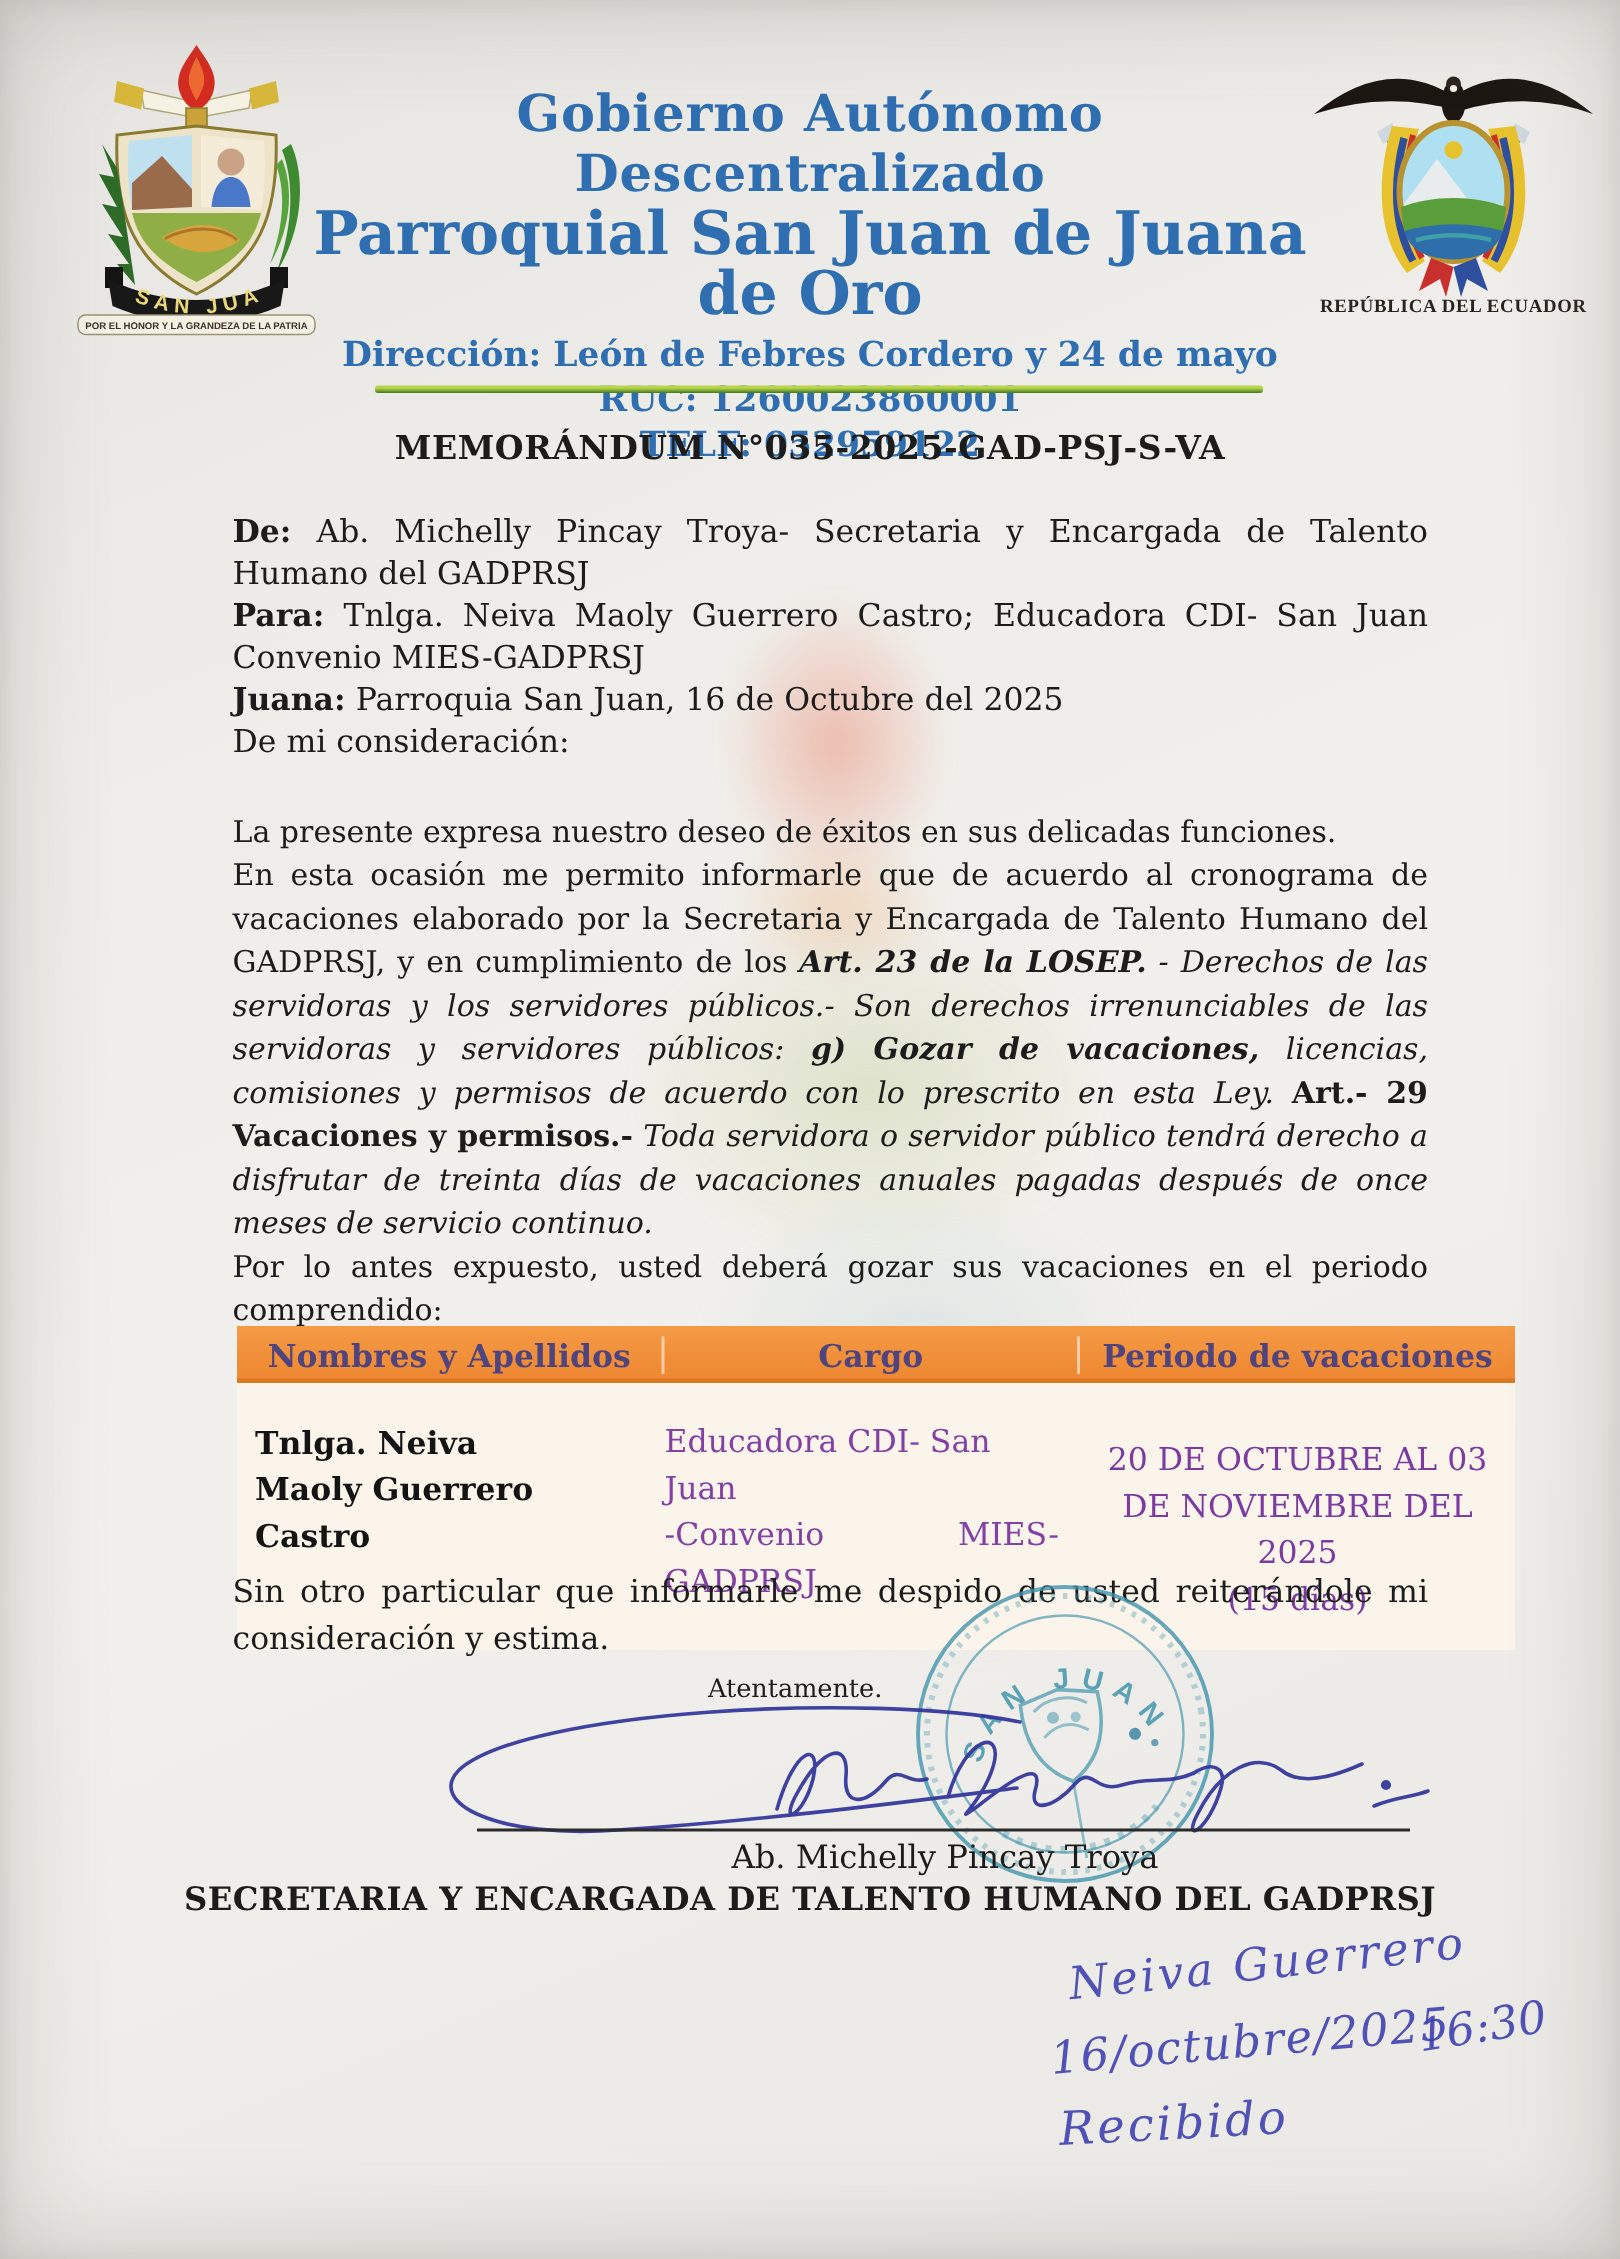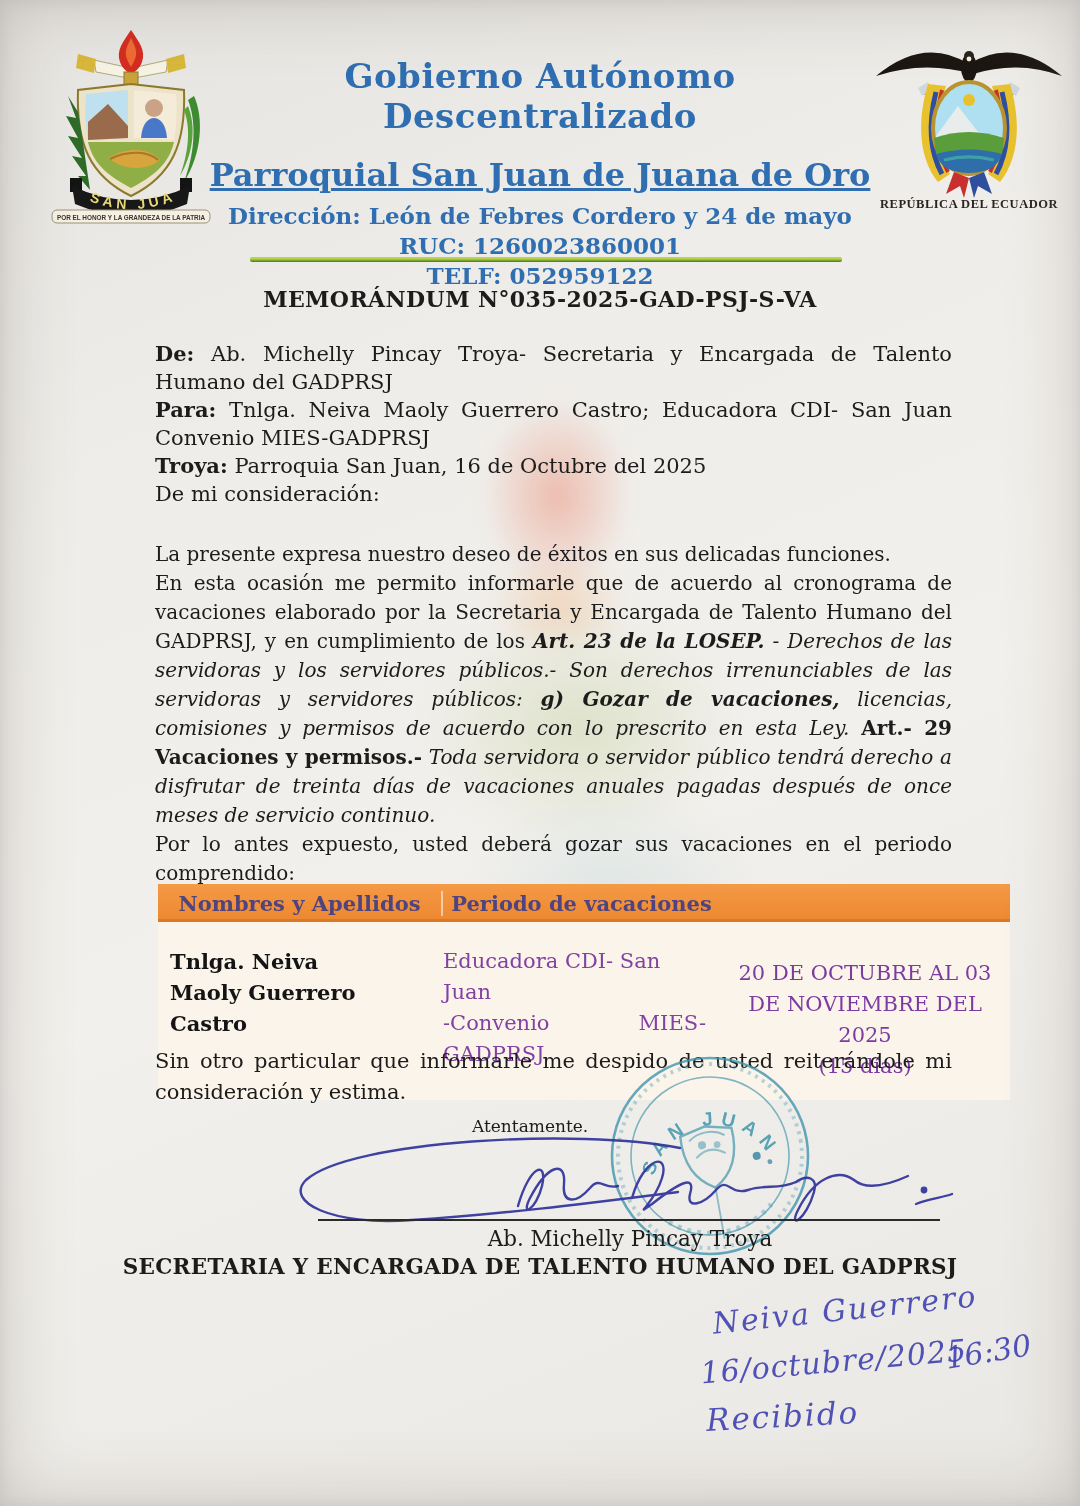--- a/index.html
+++ b/index.html
@@ -6,21 +6,21 @@
   .page{position:relative;width:1080px;height:1506px;overflow:hidden;
     background:linear-gradient(158deg,#e6e4e0 0%,#efede9 28%,#f2f0ec 55%,#eae8e4 100%);
     font-family:"DejaVu Serif","Liberation Serif",serif;color:#1c1c1c;}
   .page::after{content:"";position:absolute;inset:0;pointer-events:none;
     box-shadow:inset 0 0 70px rgba(108,104,98,.30), inset 0 0 14px rgba(108,104,98,.12);}
   .abs{position:absolute;}
   .blob{position:absolute;border-radius:50%;filter:blur(7px);pointer-events:none;}
   
   .hdr{left:185px;top:56px;width:710px;text-align:center;color:#2f6eb0;font-weight:bold;}
   .hdr .l1{font-size:34px;line-height:40px;letter-spacing:.5px;}
-  .hdr .l2{font-size:32px;line-height:40px;margin-top:19px;text-decoration:underline;}
+  .hdr .l2{font-size:40px;line-height:40px;margin-top:0;}
   .hdr .l3{font-size:23px;line-height:30px;margin-top:6px;}
   .hdr .l4,.hdr .l5,.hdr .l6{font-size:23px;line-height:30px;}
   .rule{left:250px;top:257px;width:592px;height:5px;border-radius:2px;
     background:linear-gradient(#b9d34a 35%,#3f7a1e);}
   .title{left:0;top:286px;width:1080px;text-align:center;font-weight:bold;font-size:22px;letter-spacing:.4px;}
   
   .meta{left:155px;top:340px;width:797px;font-size:21px;line-height:27.5px;text-align:justify;}
   .meta b{font-weight:bold;}
   .asunto-val{font-weight:bold;text-decoration:underline;text-underline-offset:3px;}
   .bodytext{left:155px;top:540px;width:797px;font-size:20px;line-height:29px;text-align:justify;}
@@ -134,33 +134,34 @@
     <div class="l4">RUC: 1260023860001</div>
     <div class="l5">TELF: 052959122</div>
   </div>
   <div class="abs rule"></div>
 
   <div class="abs title">MEMORÁNDUM N°035-2025-GAD-PSJ-S-VA</div>
 
   <div class="abs meta">
     <p style="margin:0;"><b>De:</b><span> Ab. Michelly Pincay Troya- Secretaria y Encargada de Talento Humano del GADPRSJ</span></p>
     <p style="margin:0;"><b>Para:</b><span> Tnlga. Neiva Maoly Guerrero Castro; Educadora CDI- San Juan Convenio MIES-GADPRSJ</span></p>
-    <p style="margin:0;"><b>Troya:</b><span> Parroquia San Juan, 16 de Octubre del 2025</span></p>
+    <p style="margin:0;"><b>Juana:</b><span> Parroquia San Juan, 16 de Octubre del 2025</span></p>
     <p style="margin:0;">De mi consideración:</p>
   </div>
 
   <div class="abs bodytext">
     <p>La presente expresa nuestro deseo de éxitos en sus delicadas funciones.</p>
     <p><span>En esta ocasión me permito informarle que de acuerdo al cronograma de vacaciones elaborado por la Secretaria y Encargada de Talento Humano del GADPRSJ, y  en cumplimiento de los </span><span class="bit">Art. 23 de la LOSEP.</span><span class="it"> - Derechos de las servidoras y los servidores públicos.- Son derechos irrenunciables de las servidoras y servidores públicos: </span><span class="bit">g) Gozar de vacaciones,</span><span class="it"> licencias, comisiones y permisos de acuerdo con lo prescrito en esta Ley. </span><span class="bd">Art.- 29 Vacaciones y permisos.-</span><span class="it"> Toda servidora o servidor público tendrá derecho a disfrutar de treinta días de vacaciones anuales pagadas después de once meses de servicio continuo.</span></p>
     <p>Por lo antes expuesto, usted deberá gozar sus vacaciones en el periodo comprendido:</p>
   </div>
 
   <div class="abs vtable">
     <div class="thead">
       <div>Nombres y Apellidos</div>
+      <div>Cargo</div>
       <div>Periodo de vacaciones</div>
     </div>
     <div class="trow">
       <div class="cell-nombres">Tnlga. Neiva Maoly Guerrero Castro</div>
       <div class="cell-cargo">
         <div>Educadora CDI- San Juan</div>
         <div class="cargo-split">
             <span>-Convenio</span>
             <span>MIES-</span>
           </div>

